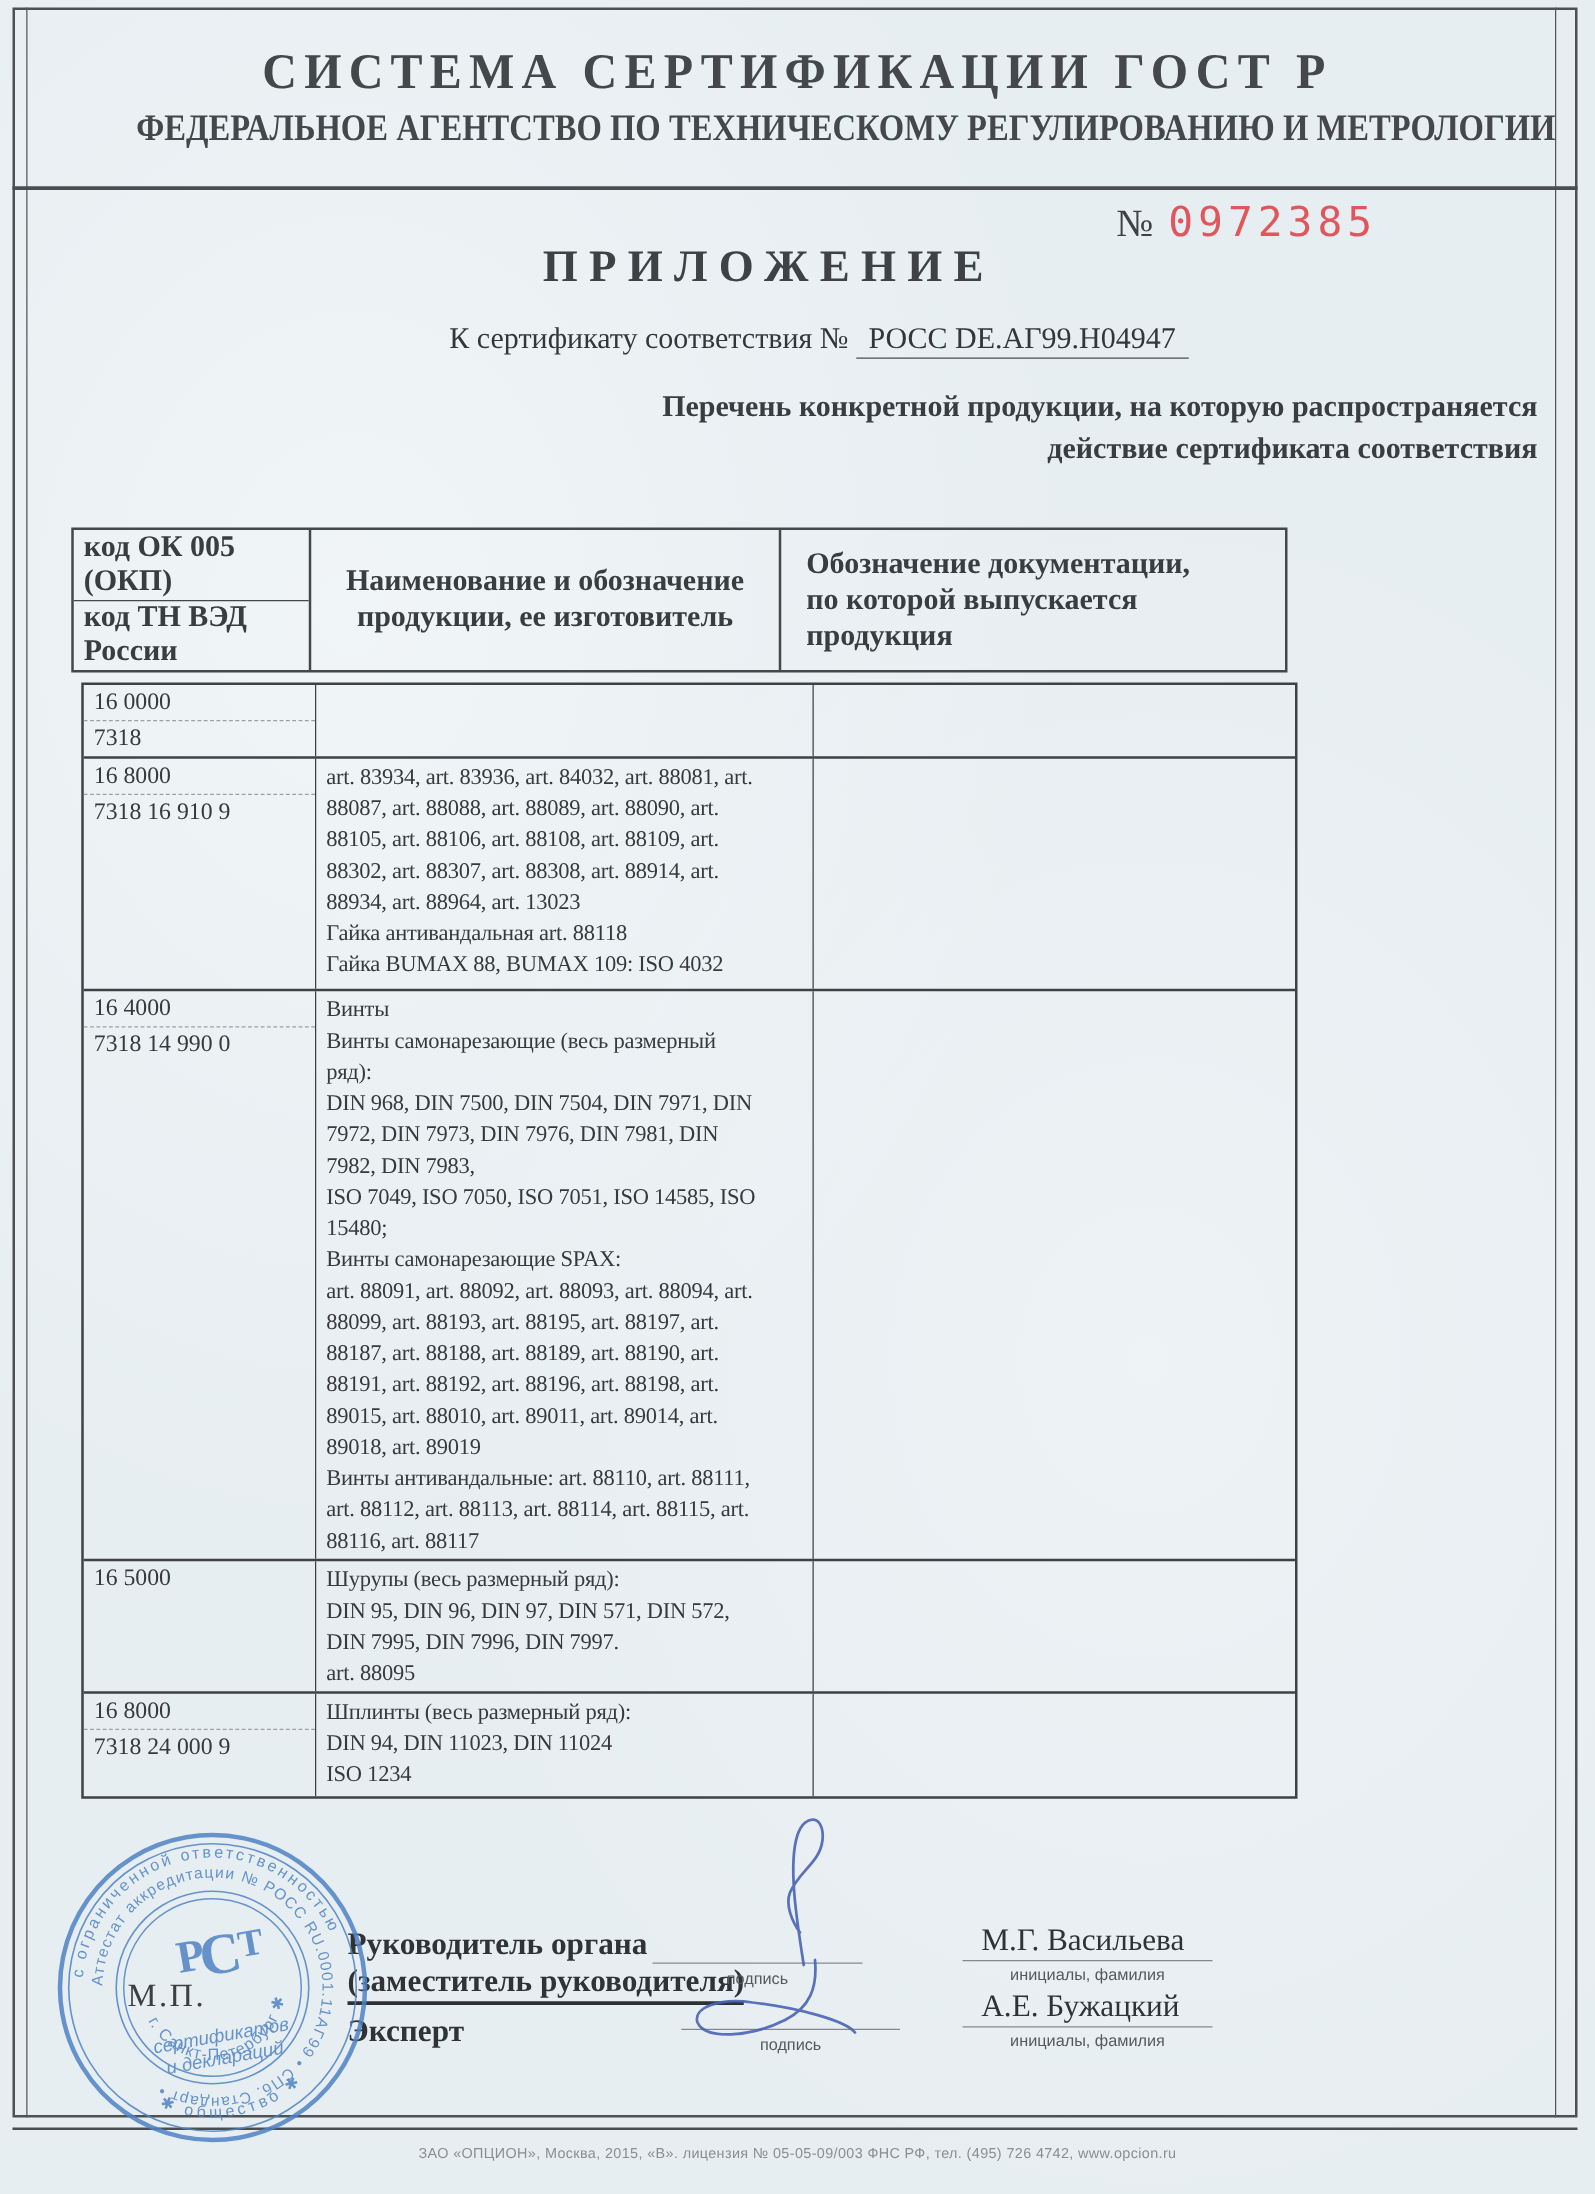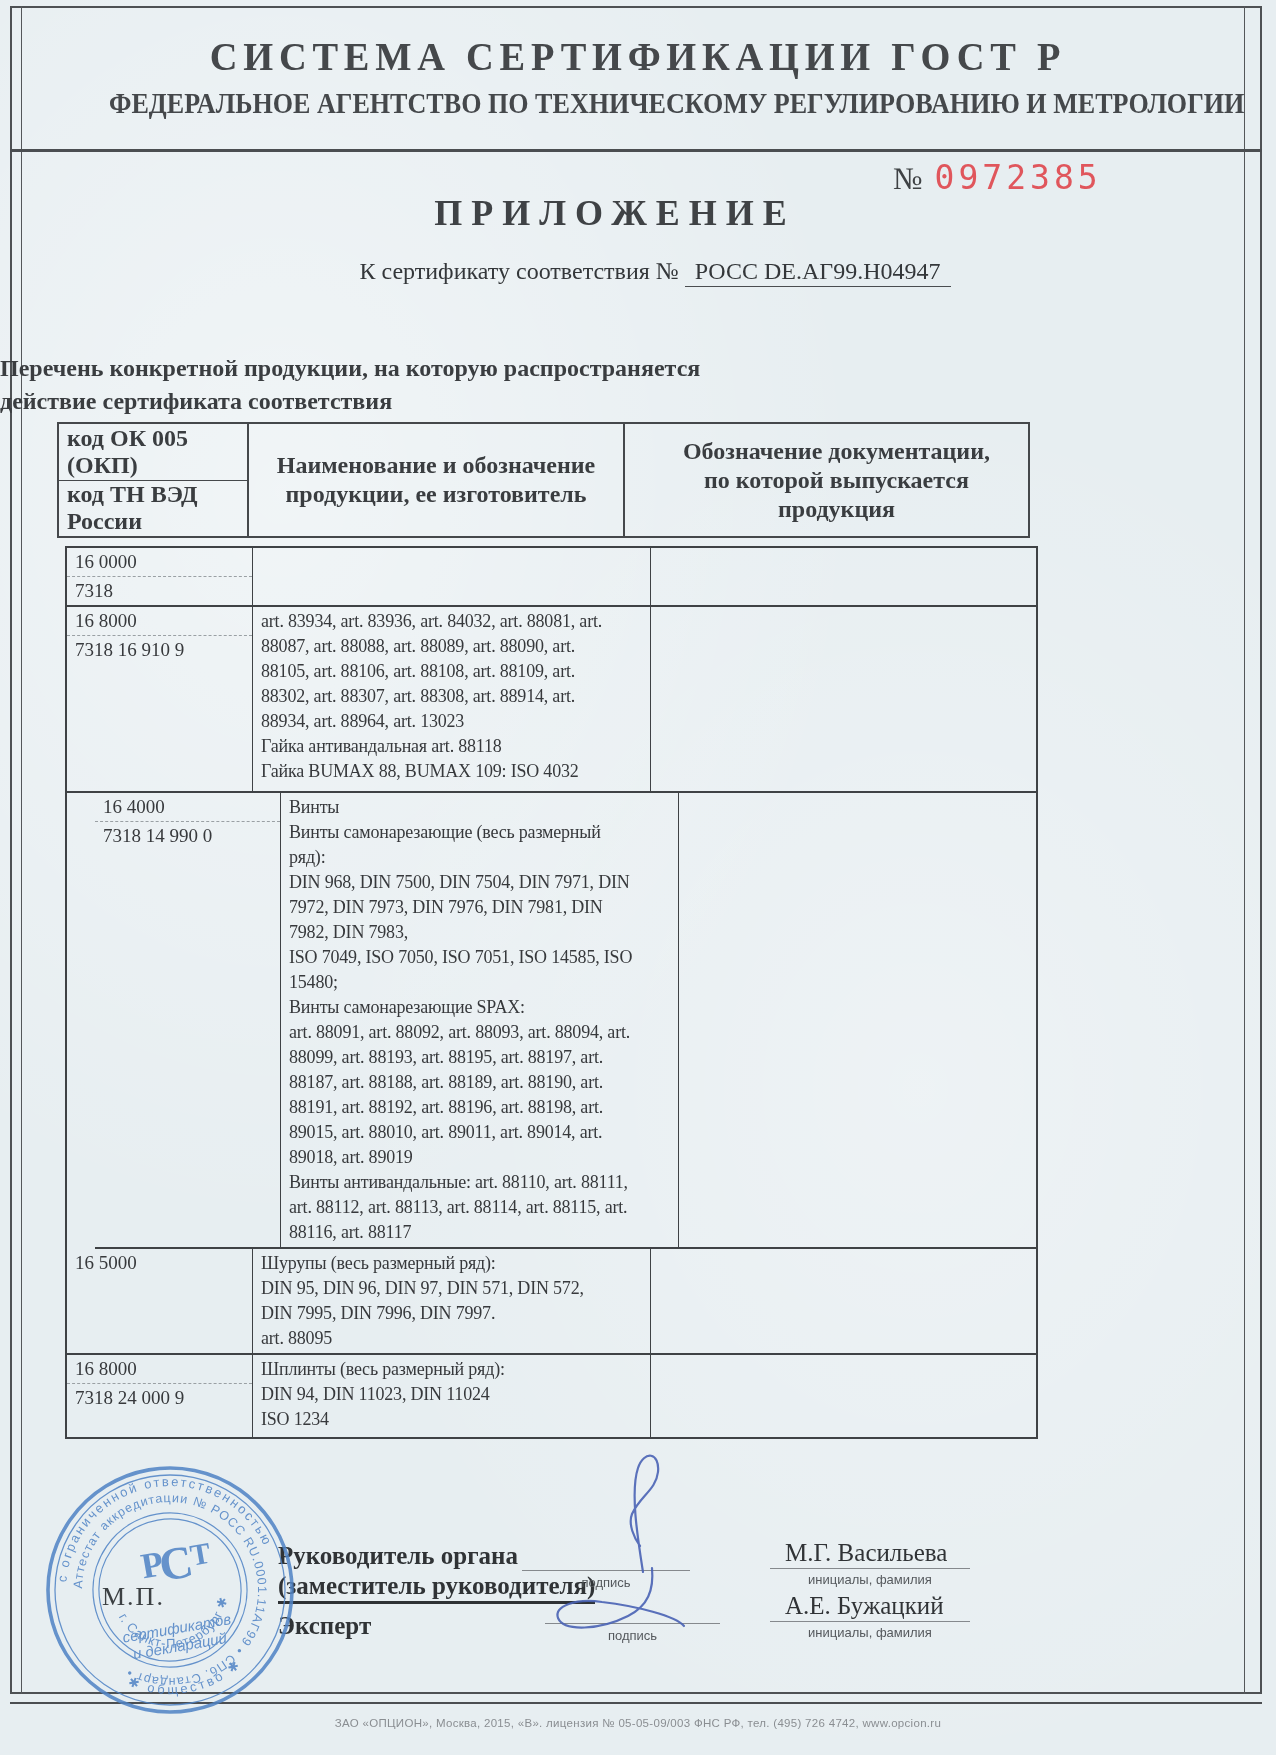--- a/index.html
+++ b/index.html
@@ -26,37 +26,37 @@
   .masthead-title{font-weight:bold;font-size:40px;line-height:46px;letter-spacing:6px;color:#45484b;transform:scaleX(.96);}
   .masthead-sub{margin-top:6px;font-weight:bold;font-size:30px;line-height:34px;color:#45484b;white-space:nowrap;transform:scaleX(.87);}
 
   
   .doc-no{left:893px;top:158px;display:flex;align-items:baseline;gap:12px;}
   .doc-no-prefix{font-size:31px;color:#3f4245;}
   .doc-no-value{font-family:"DejaVu Sans Mono",monospace;font-size:33px;letter-spacing:4px;color:#e0565c;}
   .appendix-title{left:0;top:192px;width:1230px;text-align:center;font-size:36px;font-weight:bold;letter-spacing:9px;color:#3f4245;}
   .cert-line{left:0;top:258px;width:1230px;text-align:center;font-size:24px;color:#34373a;padding-left:40px;}
   .cert-num{border-bottom:1.5px solid #4a4d50;padding:0 10px 2px 10px;margin-left:6px;}
-  .desc{left:0;top:310px;width:1230px;text-align:left;font-size:24px;font-weight:bold;line-height:33px;color:#3a3d40;margin-top:42px;}
+  .desc{left:0;top:310px;width:1230px;text-align:right;font-size:24px;font-weight:bold;line-height:33px;color:#3a3d40;}
 
   
   .thead{left:57px;top:422px;width:973px;height:116px;border:2px solid #45484b;box-sizing:border-box;display:flex;font-size:24px;font-weight:bold;color:#3a3d40;}
   .thead .h1{width:190px;border-right:2px solid #45484b;display:flex;flex-direction:column;box-sizing:border-box;}
   .thead .h1a{flex:1;display:flex;align-items:center;padding-left:8px;border-bottom:1.5px solid #45484b;}
   .thead .h1b{flex:1;display:flex;align-items:center;padding-left:8px;}
   .thead .h2{flex:1;border-right:2px solid #45484b;display:flex;align-items:center;justify-content:center;text-align:center;white-space:pre-line;line-height:29px;box-sizing:border-box;}
-  .thead .h3{width:383px;display:flex;align-items:center;justify-content:center;text-align:center;white-space:pre-line;line-height:29px;box-sizing:border-box;margin-left:20px;}
+  .thead .h3{width:383px;display:flex;align-items:center;justify-content:center;white-space:pre-line;line-height:29px;box-sizing:border-box;margin-left:20px;}
 
   
   .tbody{left:65px;top:546px;width:973px;border:2.5px solid #3f4245;box-sizing:border-box;}
   .trow{display:flex;border-bottom:2px solid #3f4245;}
   .trow:last-child{border-bottom:none;}
   .trow:nth-child(1){min-height:52px;}
   .trow:nth-child(2){min-height:184px;}
-  .trow:nth-child(3){min-height:452px;margin-left:28px;}
+  .trow:nth-child(3){min-height:452px;}
   .trow:nth-child(4){min-height:104px;}
   .trow:nth-child(5){min-height:82px;}
   .c1{width:186px;border-right:1.8px solid #3f4245;box-sizing:border-box;padding:1px 6px 2px 8px;font-size:19px;line-height:25px;}
   .c2{width:398px;border-right:1.8px solid #3f4245;box-sizing:border-box;padding:2px 4px 2px 8px;font-size:18px;line-height:25px;white-space:pre-line;letter-spacing:-0.2px;}
   .c3{flex:1;}
   .code-dash{border-top:1.2px dashed #9aa0a4;margin:2px -6px 1px -8px;}
 
   
   .role1a{left:278px;top:1542px;font-size:25px;font-weight:bold;color:#303336;}
   .role1b{left:278px;top:1572px;font-size:25px;font-weight:bold;color:#303336;border-bottom:3px solid #2f3235;padding-bottom:1px;}

